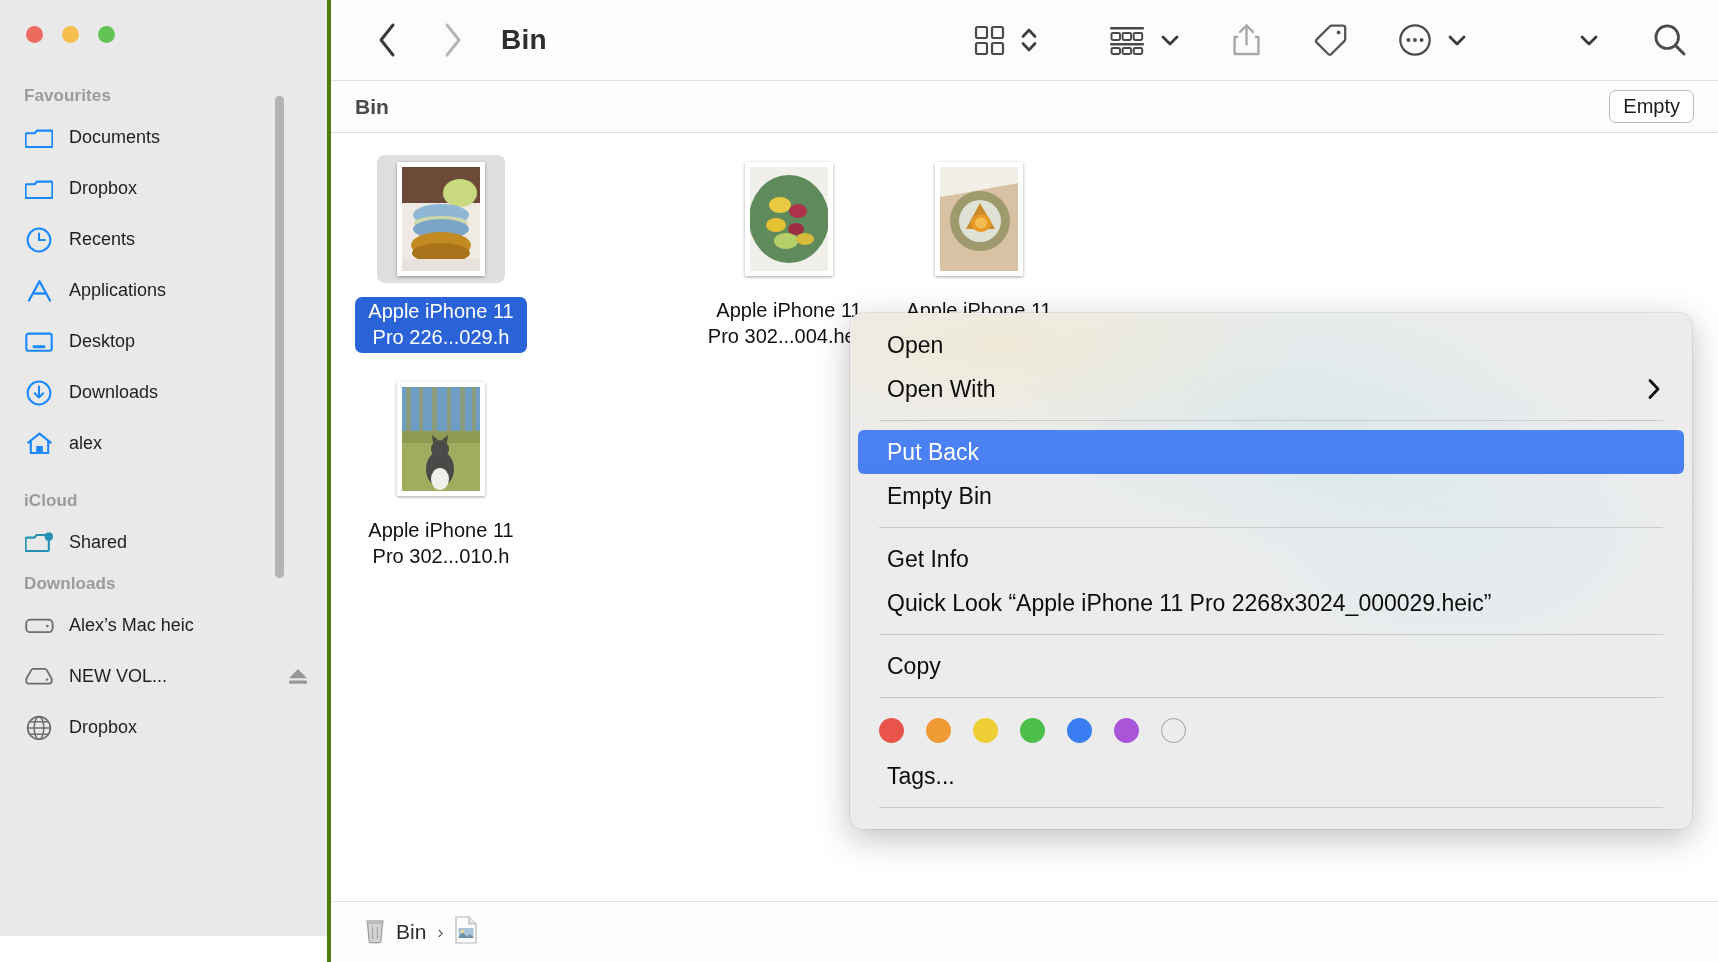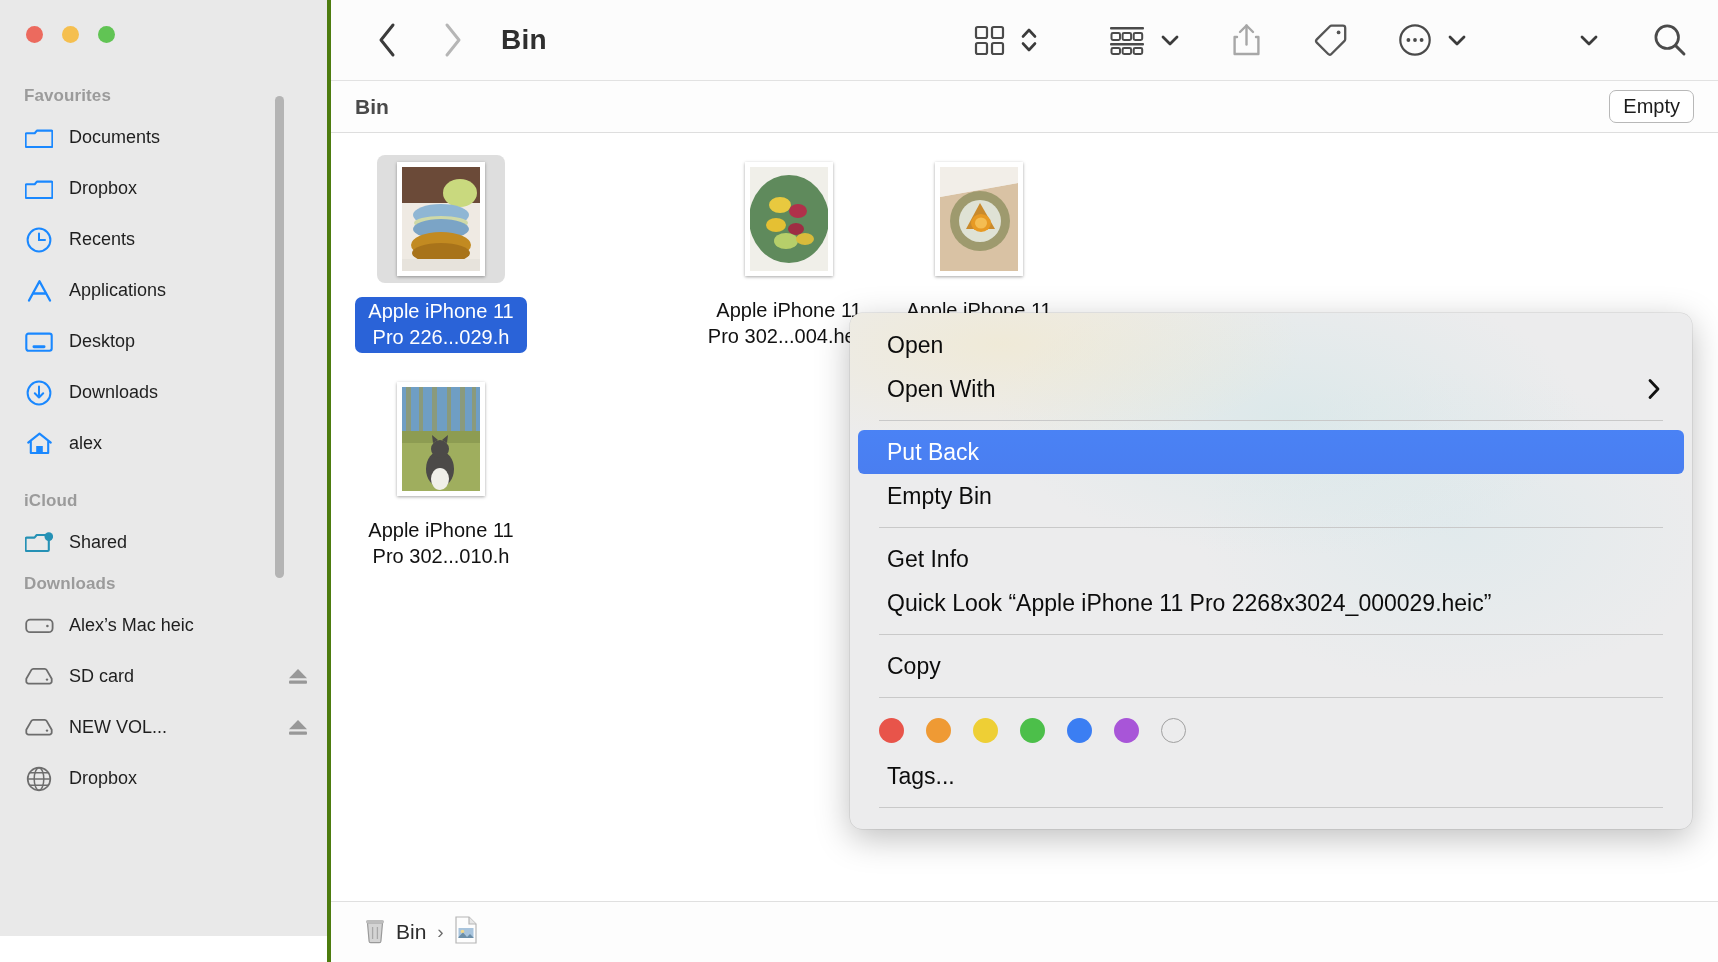--- a/index.html
+++ b/index.html
@@ -283,35 +283,20 @@
       <div class="sb-item">
         <span class="sb-ico">
           <svg width="29" height="18" viewBox="0 0 29 18">
               <rect x="1.2" y="2.6" width="26.4" height="12.6" rx="4" fill="none" stroke="#6d6d6d" stroke-width="1.8"></rect>
               <circle cx="22.4" cy="9" r="1.3" fill="#6d6d6d"></circle>
             </svg>
         </span>
         <span class="sb-label">Alex’s Mac heic</span>
       </div>
 
-      <div class="sb-item">
-        <span class="sb-ico">
-          <svg width="28" height="21" viewBox="0 0 28 21">
-              <path d="M1.3 12.7 6.4 3.9a2.2 2.2 0 0 1 1.9-1.1h11.4a2.2 2.2 0 0 1 1.9 1.1l5.1 8.8v2.7a2.2 2.2 0 0 1-2.2 2.2H3.5a2.2 2.2 0 0 1-2.2-2.2z" fill="none" stroke="#6d6d6d" stroke-width="1.8" stroke-linejoin="round"></path>
-              <circle cx="22" cy="13.6" r="1.2" fill="#6d6d6d"></circle>
-            </svg>
-        </span>
-        <span class="sb-label">SD card</span>
-        <span class="eject">
-          <svg width="22" height="19" viewBox="0 0 22 19">
-              <path d="M11 2 20 11.2H2z" fill="#989898"></path>
-              <rect x="2" y="13.6" width="18" height="3.2" rx="1" fill="#989898"></rect>
-            </svg>
-        </span>
-      </div>
 
       <div class="sb-item">
         <span class="sb-ico">
           <svg width="28" height="21" viewBox="0 0 28 21">
               <path d="M1.3 12.7 6.4 3.9a2.2 2.2 0 0 1 1.9-1.1h11.4a2.2 2.2 0 0 1 1.9 1.1l5.1 8.8v2.7a2.2 2.2 0 0 1-2.2 2.2H3.5a2.2 2.2 0 0 1-2.2-2.2z" fill="none" stroke="#6d6d6d" stroke-width="1.8" stroke-linejoin="round"></path>
               <circle cx="22" cy="13.6" r="1.2" fill="#6d6d6d"></circle>
             </svg>
         </span>
         <span class="sb-label">NEW VOL...</span>
         <span class="eject">

